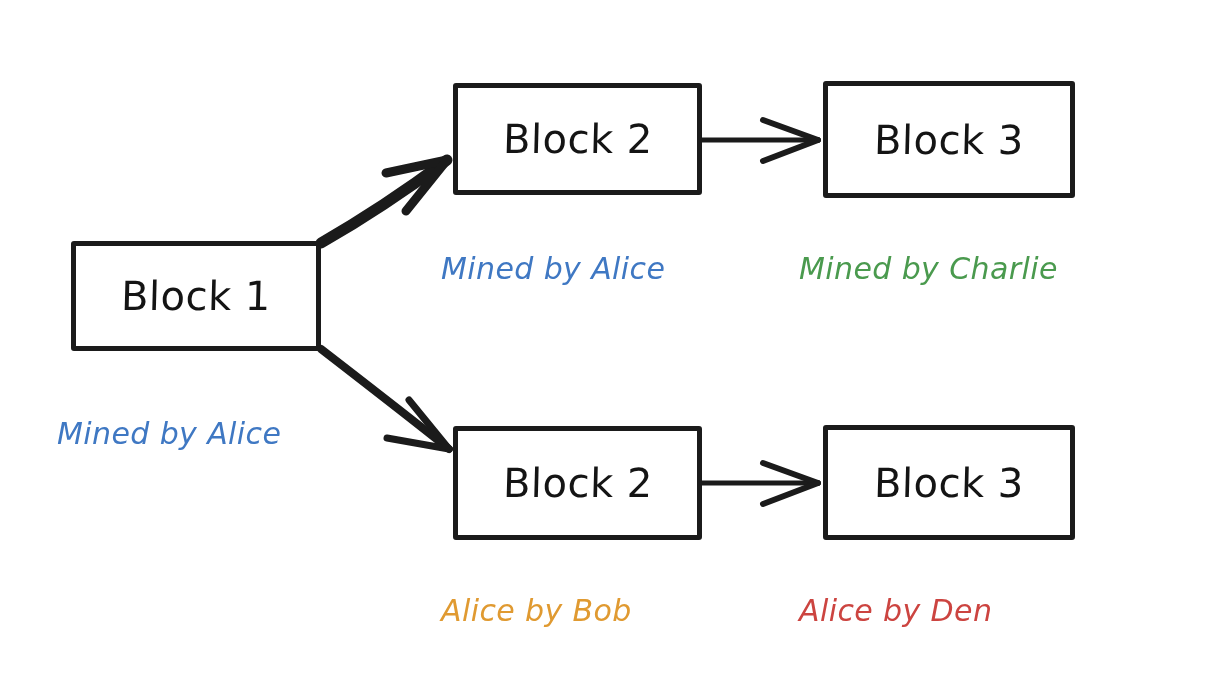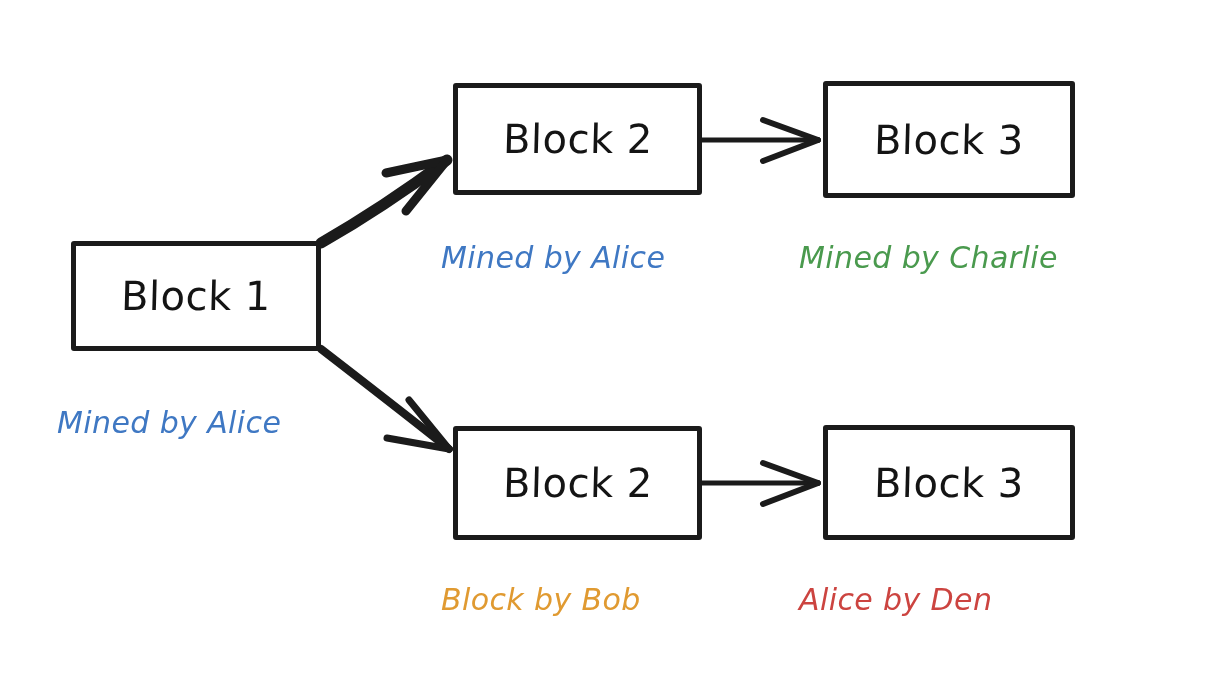--- a/index.html
+++ b/index.html
@@ -51,20 +51,21 @@
   .miner-label {
     position: absolute;
     font-family: "DejaVu Sans", sans-serif;
     font-size: 30px;
     font-weight: 400;
     font-style: italic;
     letter-spacing: 0.4px;
     line-height: 1;
     white-space: nowrap;
     z-index: 4;
+    margin-top: 11px;
   }
   .miner-alice   { color: #3f78c3; }
   .miner-charlie { color: #4a9a4e; text-align: center; }
   .miner-bob     { color: #e09a31; }
   .miner-den     { color: #cc4440; }
 
   
   #block1        { left: 71px;  top: 241px; width: 250px; height: 110px; }
   #block2-top    { left: 453px; top: 83px;  width: 249px; height: 112px; }
   #block3-top    { left: 823px; top: 81px;  width: 252px; height: 117px; }
@@ -130,17 +131,17 @@
   <div class="block" id="block3-bottom">
     <span class="block-label">Block 3</span>
   </div>
 
   <div class="miner-label miner-alice" id="miner-block1">Mined by Alice</div>
 
   <div class="miner-label miner-alice" id="miner-block2-top">Mined by Alice</div>
 
   <div class="miner-label miner-charlie" id="miner-block3-top">Mined by Charlie</div>
 
-  <div class="miner-label miner-bob" id="miner-block2-bottom">Block by Bob</div>
+  <div class="miner-label miner-bob" id="miner-block2-bottom">Alice by Bob</div>
 
   <div class="miner-label miner-den" id="miner-block3-bottom">Alice by Den</div>
 
 </div>
 
 </body></html>

